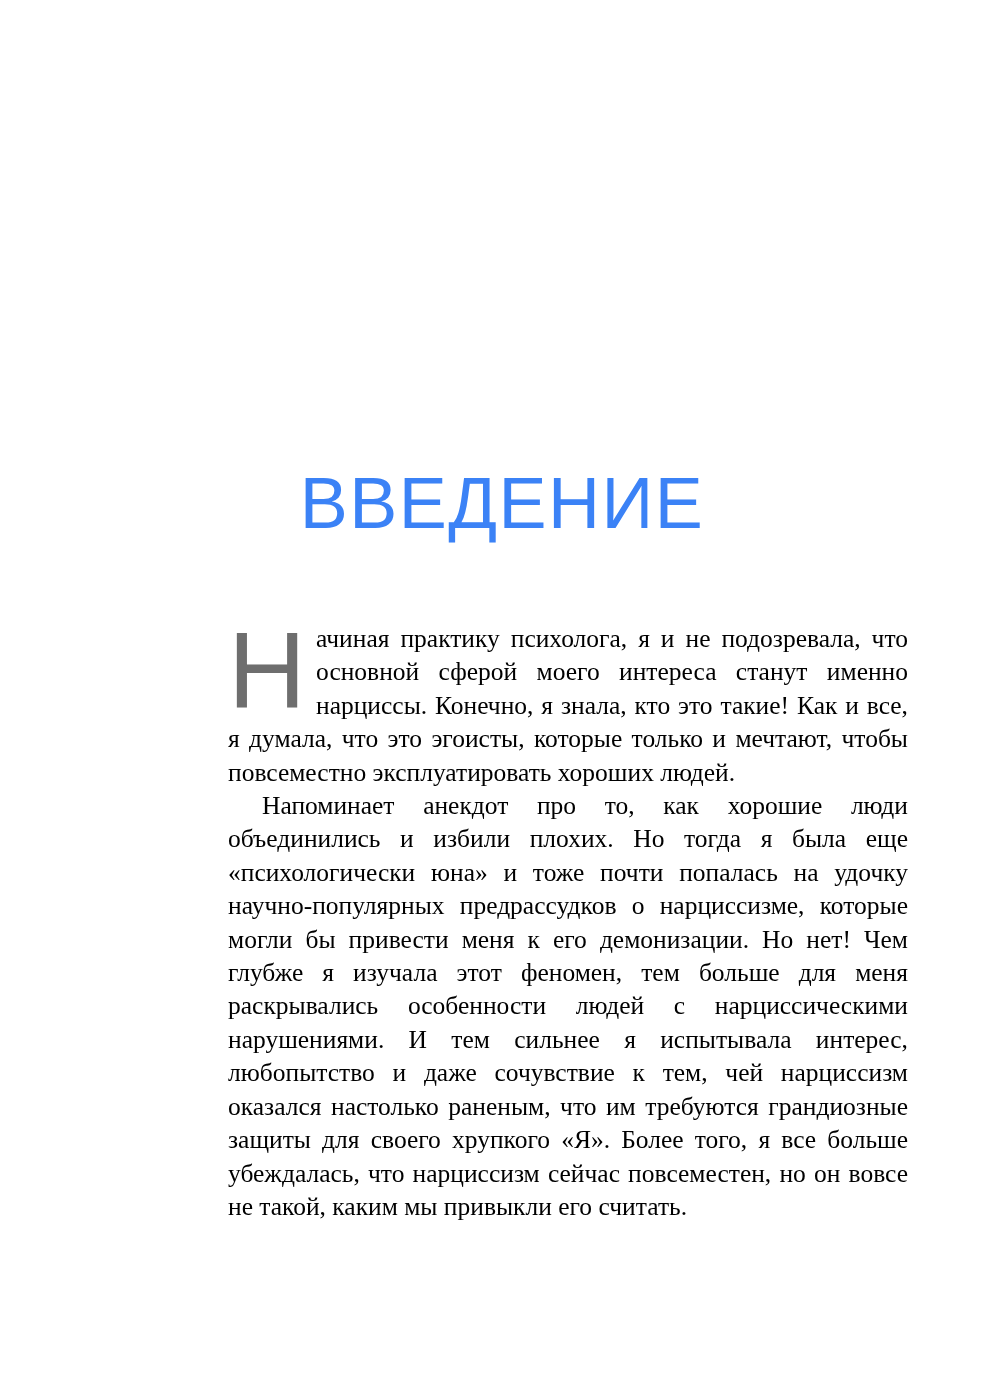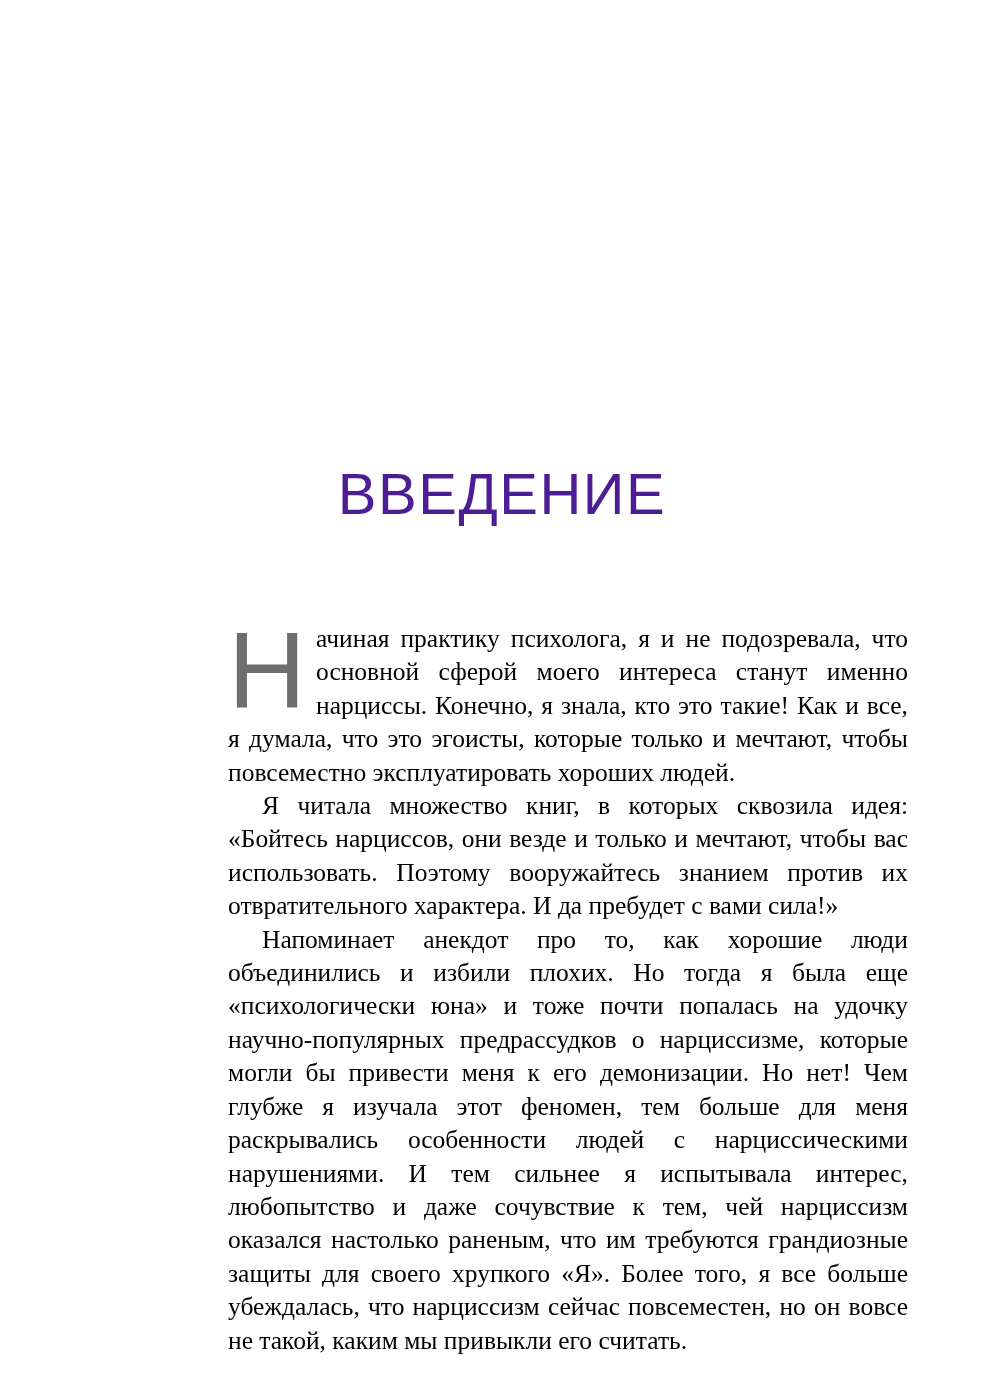--- a/index.html
+++ b/index.html
@@ -26,24 +26,24 @@
 
   
   .chapter-title {
     position: absolute;
     left: 0;
     top: 424px;
     width: 1004px;
     text-align: center;
     font-family: "Liberation Sans", "DejaVu Sans", sans-serif;
     font-weight: 300;
-    font-size: 58px;
+    font-size: 72px;
     line-height: 62px;
     letter-spacing: 1.5px;
-    color: #4c1d95;
+    color: #3b82f6;
     white-space: nowrap;
   }
 
   
   .text-block {
     position: absolute;
     left: 228px;
     top: 622px;
     width: 680px;
   }
@@ -81,19 +81,18 @@
 <body>
 
 <div class="page">
 
   <h1 class="chapter-title">ВВЕДЕНИЕ</h1>
 
   <div class="text-block">
 
     <p class="body-paragraph first"><span class="dropcap">Н</span><span>ачиная практику психолога, я и не подозревала, что основной сферой моего интереса станут именно нарциссы. Конечно, я знала, кто это такие! Как и все, я думала, что это эгоисты, которые только и мечтают, чтобы повсеместно эксплуатировать хороших людей.</span></p>
 
-    <p class="body-paragraph">Я читала множество книг, в которых сквозила идея: «Бойтесь нарциссов, они везде и только и мечтают, чтобы вас использовать. Поэтому вооружайтесь знанием против их отвратительного характера. И да пребудет с вами сила!»</p>
 
     <p class="body-paragraph">Напоминает анекдот про то, как хорошие люди объединились и избили плохих. Но тогда я была еще «психологически юна» и тоже почти попалась на удочку научно-популярных предрассудков о нарциссизме, которые могли бы привести меня к его демонизации. Но нет! Чем глубже я изучала этот феномен, тем больше для меня раскрывались особенности людей с нарциссическими нарушениями. И тем сильнее я испытывала интерес, любопытство и даже сочувствие к тем, чей нарциссизм оказался настолько раненым, что им требуются грандиозные защиты для своего хрупкого «Я». Более того, я все больше убеждалась, что нарциссизм сейчас повсеместен, но он вовсе не такой, каким мы привыкли его считать.</p>
 
   </div>
 
 </div>
 
 </body></html>

